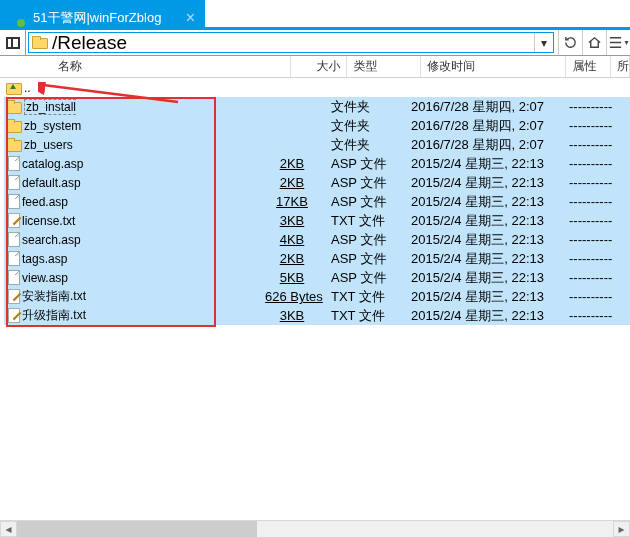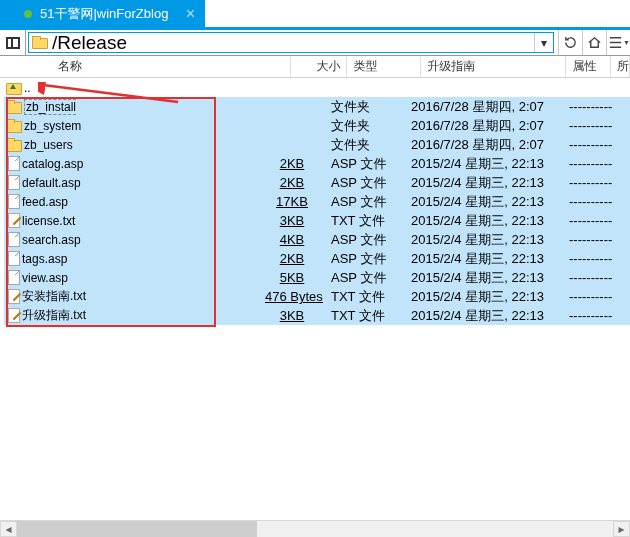--- a/index.html
+++ b/index.html
@@ -1,20 +1,20 @@
 <!DOCTYPE html>
 <html><head>
 <meta charset="utf-8">
 <style>
 * { margin: 0; padding: 0; box-sizing: border-box; font-family: "Microsoft YaHei", Arial, sans-serif; font-size: 12px; }
 body { background: #fff; overflow: hidden; }
 .window { width: 630px; height: 537px; background: #fff; position: relative; }
 
 .tab-bar { height: 30px; background: #fff; border-bottom: 3px solid #0099e5; display: flex; align-items: stretch; }
-.tab { background: #0099e5; color: #fff; display: flex; align-items: center; padding: 0 8px 0 24px; gap: 8px; min-width: 205px; }
+.tab { background: #0099e5; color: #fff; display: flex; align-items: flex-end; padding: 0 8px 0 17px; gap: 8px; min-width: 205px; }
 .tab-dot { width: 8px; height: 8px; border-radius: 50%; background: #5fbf3f; }
 .tab-title { flex: 1; font-size: 13px; }
 .tab-close { color: #b8e0f5; font-size: 16px; cursor: pointer; padding: 0 2px; }
 
 .toolbar { height: 26px; border-bottom: 1px solid #999; display: flex; align-items: stretch; }
 .tb-left { width: 26px; border-right: 1px solid #999; display: flex; align-items: center; justify-content: center; }
 .tb-sq { width: 14px; height: 12px; border: 2px solid #333; position: relative; }
 .tb-sq::before { content: ""; position: absolute; left: 3px; top: -2px; bottom: -2px; width: 2px; background: #333; }
 .path-bar { flex: 1; display: flex; align-items: center; border: 1px solid #0099e5; margin: 2px 4px 2px 2px; background: #fff; }
 .path-folder { width: 16px; height: 13px; margin: 0 4px 0 3px; position: relative; }
@@ -108,21 +108,21 @@
           </svg>
           <span style="font-size:8px;margin-left:1px">▾</span>
       </div>
     </div>
   </div>
 
   <div class="columns">
     <div class="col col-name">名称</div>
     <div class="col col-size">大小</div>
     <div class="col col-type">类型</div>
-    <div class="col col-mod">升级指南</div>
+    <div class="col col-mod">修改时间</div>
     <div class="col col-attr">属性</div>
     <div class="col col-last">所</div>
   </div>
 
   <div class="file-area">
 
     <div class="row up">
       <div class="c-name cell">
         <div class="ico ico-folder-up">
             <span class="uparrow"></span>
@@ -234,21 +234,21 @@
           <div class="c-mod cell">2015/2/4 星期三, 22:13</div>
           <div class="c-attr cell">----------</div>
         </div>
         <div class="row selected">
           <div class="c-name cell">
             <div class="ico ico-txt">
               <span class="pencil"></span>
             </div>
             <span class="fname">安装指南.txt</span>
           </div>
-          <div class="c-size cell">476 Bytes</div>
+          <div class="c-size cell">626 Bytes</div>
           <div class="c-type cell">TXT 文件</div>
           <div class="c-mod cell">2015/2/4 星期三, 22:13</div>
           <div class="c-attr cell">----------</div>
         </div>
         <div class="row selected">
           <div class="c-name cell">
             <div class="ico ico-txt">
               <span class="pencil"></span>
             </div>
             <span class="fname">升级指南.txt</span>

